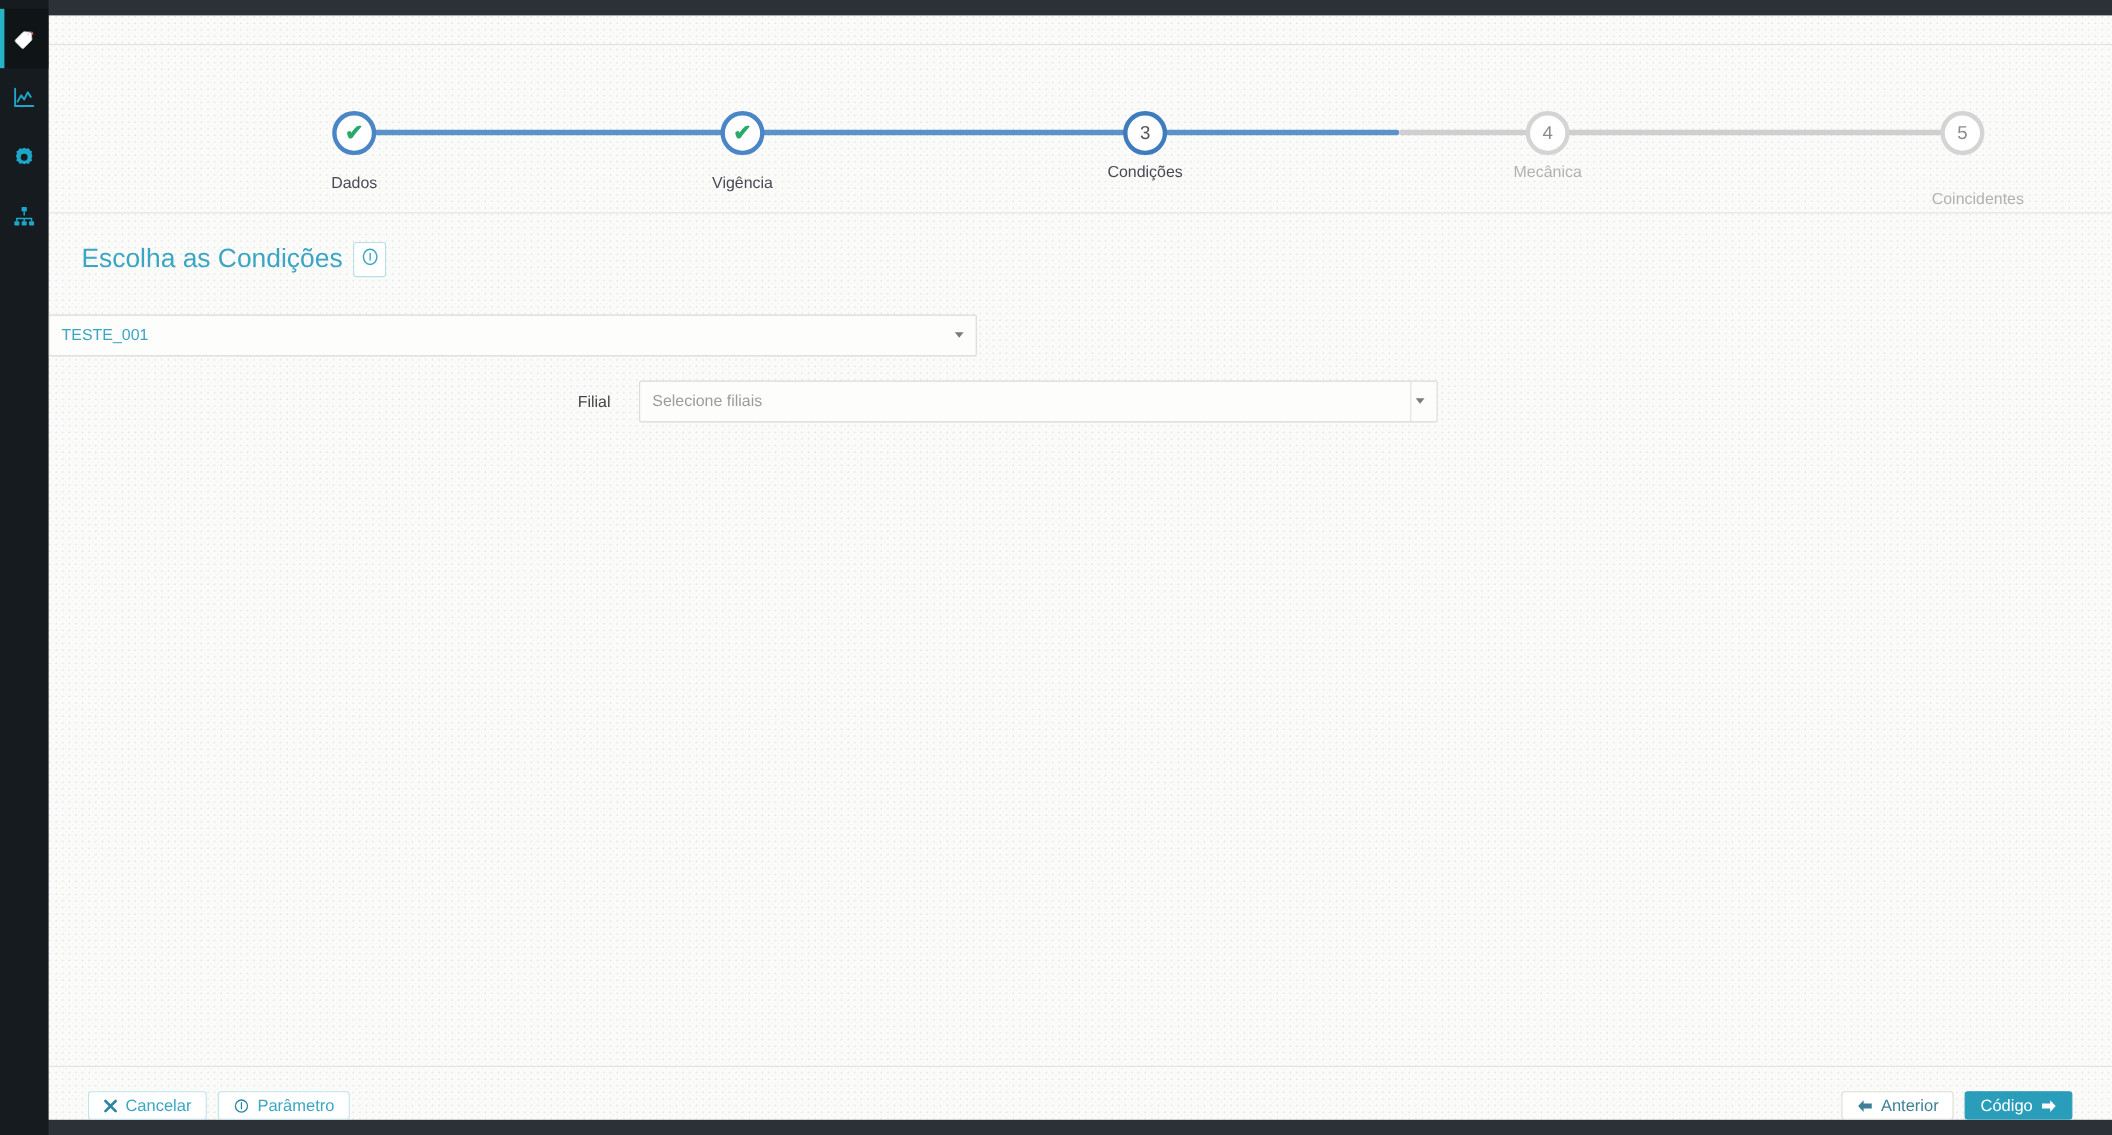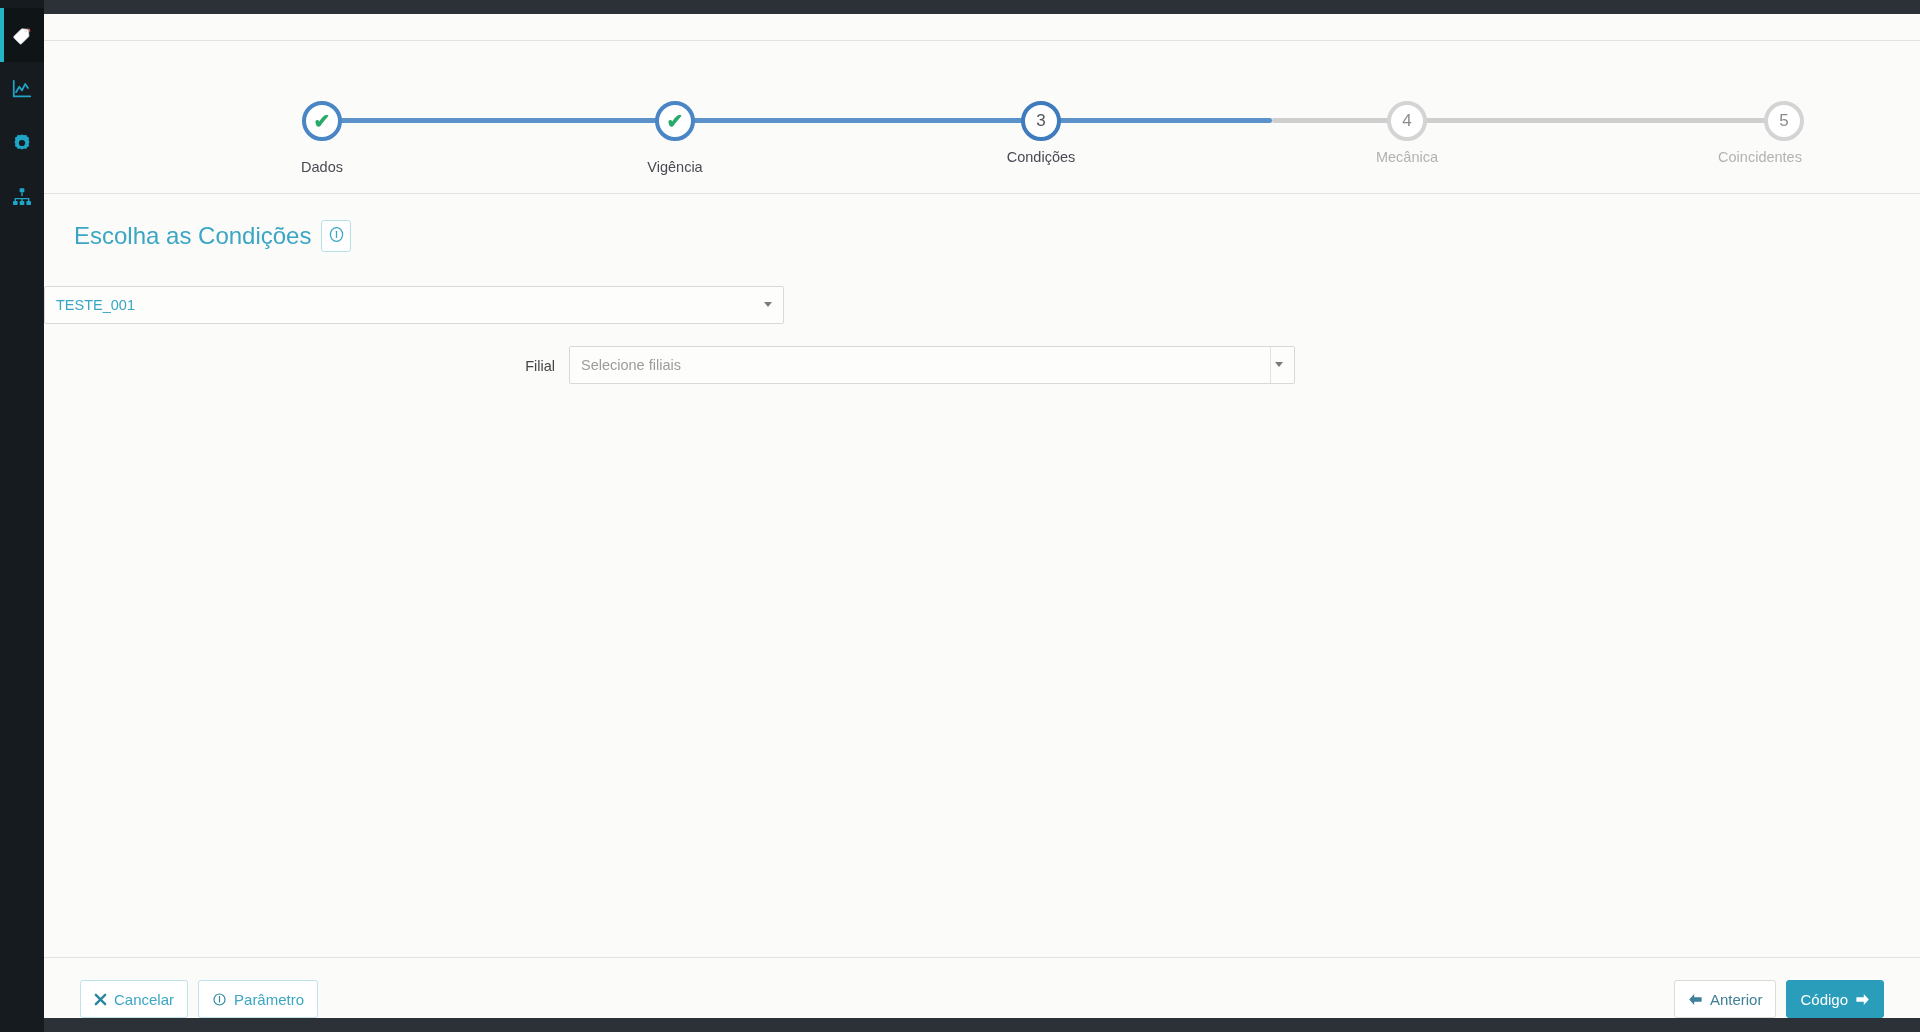--- a/index.html
+++ b/index.html
@@ -248,34 +248,34 @@
     background: #fdfdfb;
   }
   .caret {
     width: 0; height: 0;
     border-left: 4.5px solid transparent;
     border-right: 4.5px solid transparent;
     border-top: 5.5px solid #7b7b7b;
   }
 
   .selectbox {
-    width: 740px;
+    width: 844px;
     height: 38px;
     background: #fdfdfb;
     border: 1px solid #dadad4;
     border-radius: 2px;
     display: flex;
     align-items: center;
     padding: 0 26px 0 11px;
     font-size: 14.5px;
     cursor: pointer;
     position: relative;
   }
   .selectbox.value  { color: #3aa6c4; }
-  .selectbox.ph     { color: #9c9c9c; }
+  .selectbox.ph     { color: #9c9c9c; margin-left: 12px; }
   .selectbox .caret {
     position: absolute;
     right: 11px;
     top: 50%;
     margin-top: -3px;
   }
   .selectbox.narrow { width: 726px; }
   .selectbox.narrow .caret-cell {
     position: absolute;
     right: 0; top: 0; bottom: 0;
@@ -295,21 +295,21 @@
     display: flex;
     align-items: center;
   }
   .footer .left  { display: flex; gap: 10px; }
   .footer .right { display: flex; gap: 10px; margin-left: auto; }
 
   .btn {
     display: inline-flex;
     align-items: center;
     gap: 7px;
-    height: 38px;
+    height: 26px;
     padding: 0 13px;
     border-radius: 3px;
     font-size: 15px;
     cursor: pointer;
     white-space: nowrap;
     line-height: 1;
   }
   .btn-outline-teal {
     background: #ffffff;
     border: 1px solid #bfe3ea;
@@ -407,21 +407,21 @@
           <div class="node-label high" style="left:919px;">Condições</div>
 
           <div class="node todo" style="left:1285px;">
             <span>4</span>
           </div>
           <div class="node-label high muted" style="left:1285px;">Mecânica</div>
 
           <div class="node todo" style="left:1662px;">
             <span>5</span>
           </div>
-          <div class="node-label high muted" style="left:1638px;">Coincidentes</div>
+          <div class="node-label high muted" style="left:1676px;margin-top:24px;">Coincidentes</div>
 
         </div>
       </div>
 
       <div class="hr2"></div>
 
       <div class="section-head">
         <span class="section-title">Escolha as Condições</span>
         <span class="info-box">
           <span>

